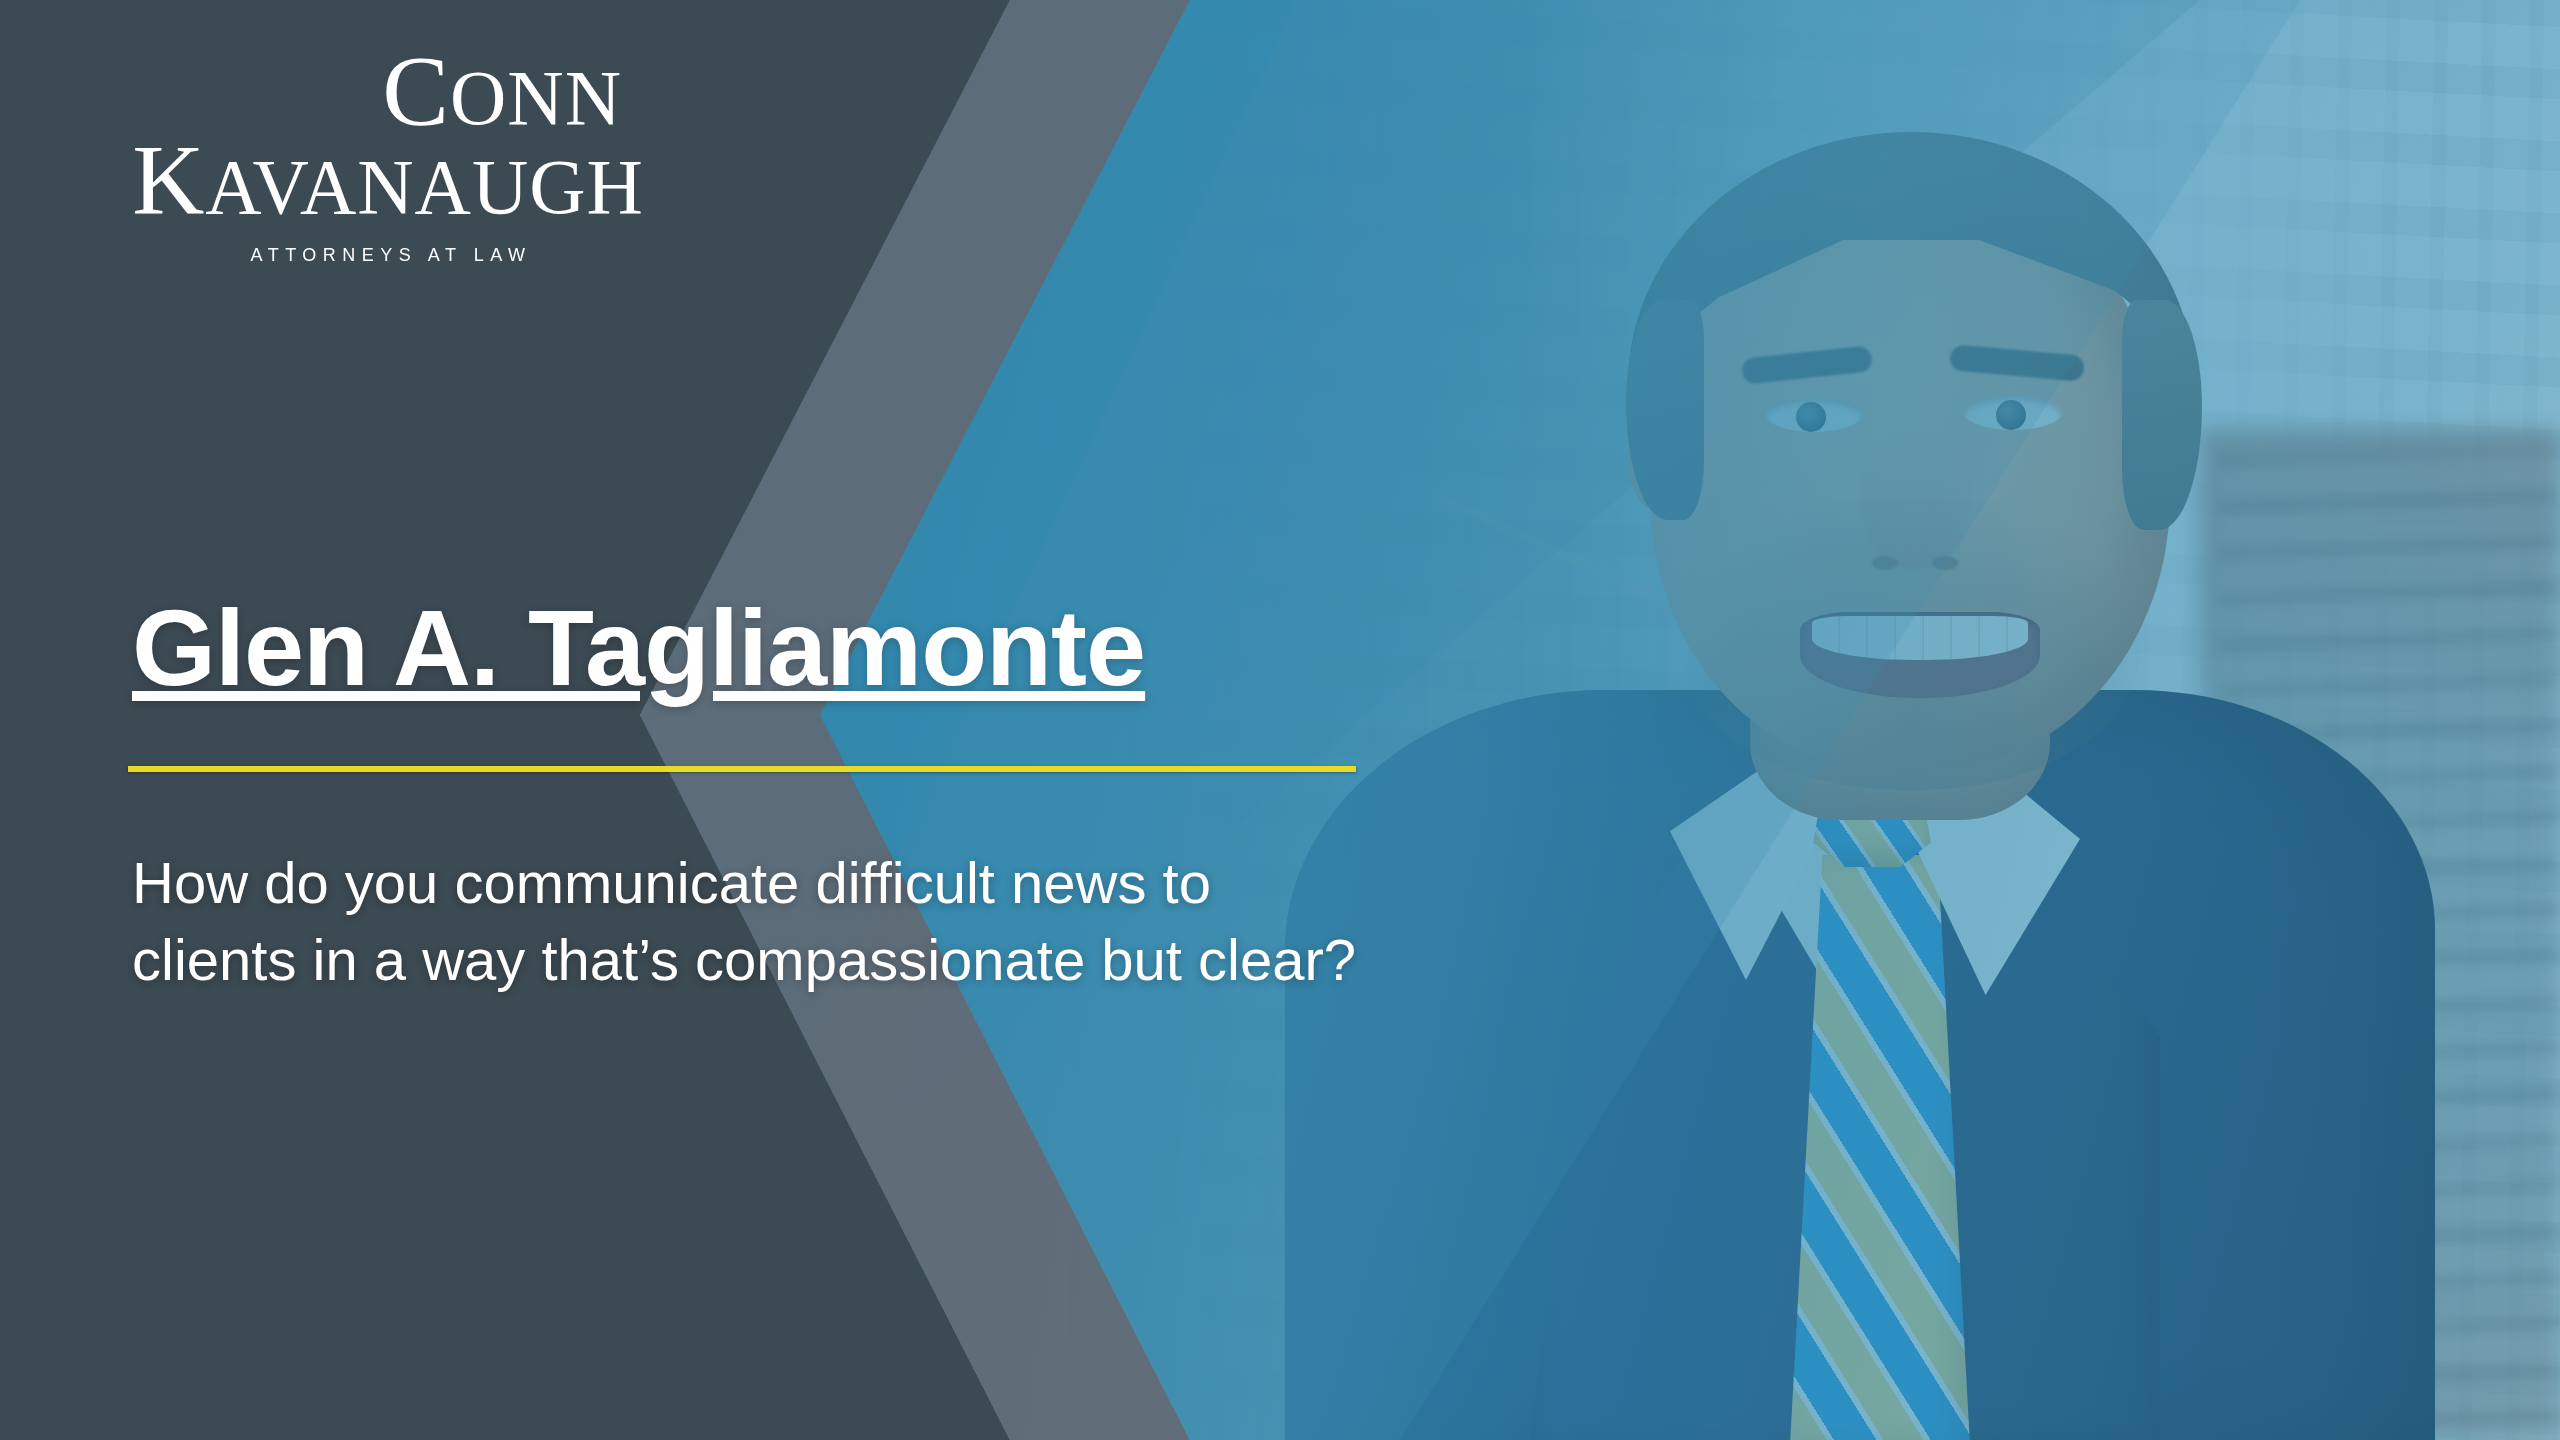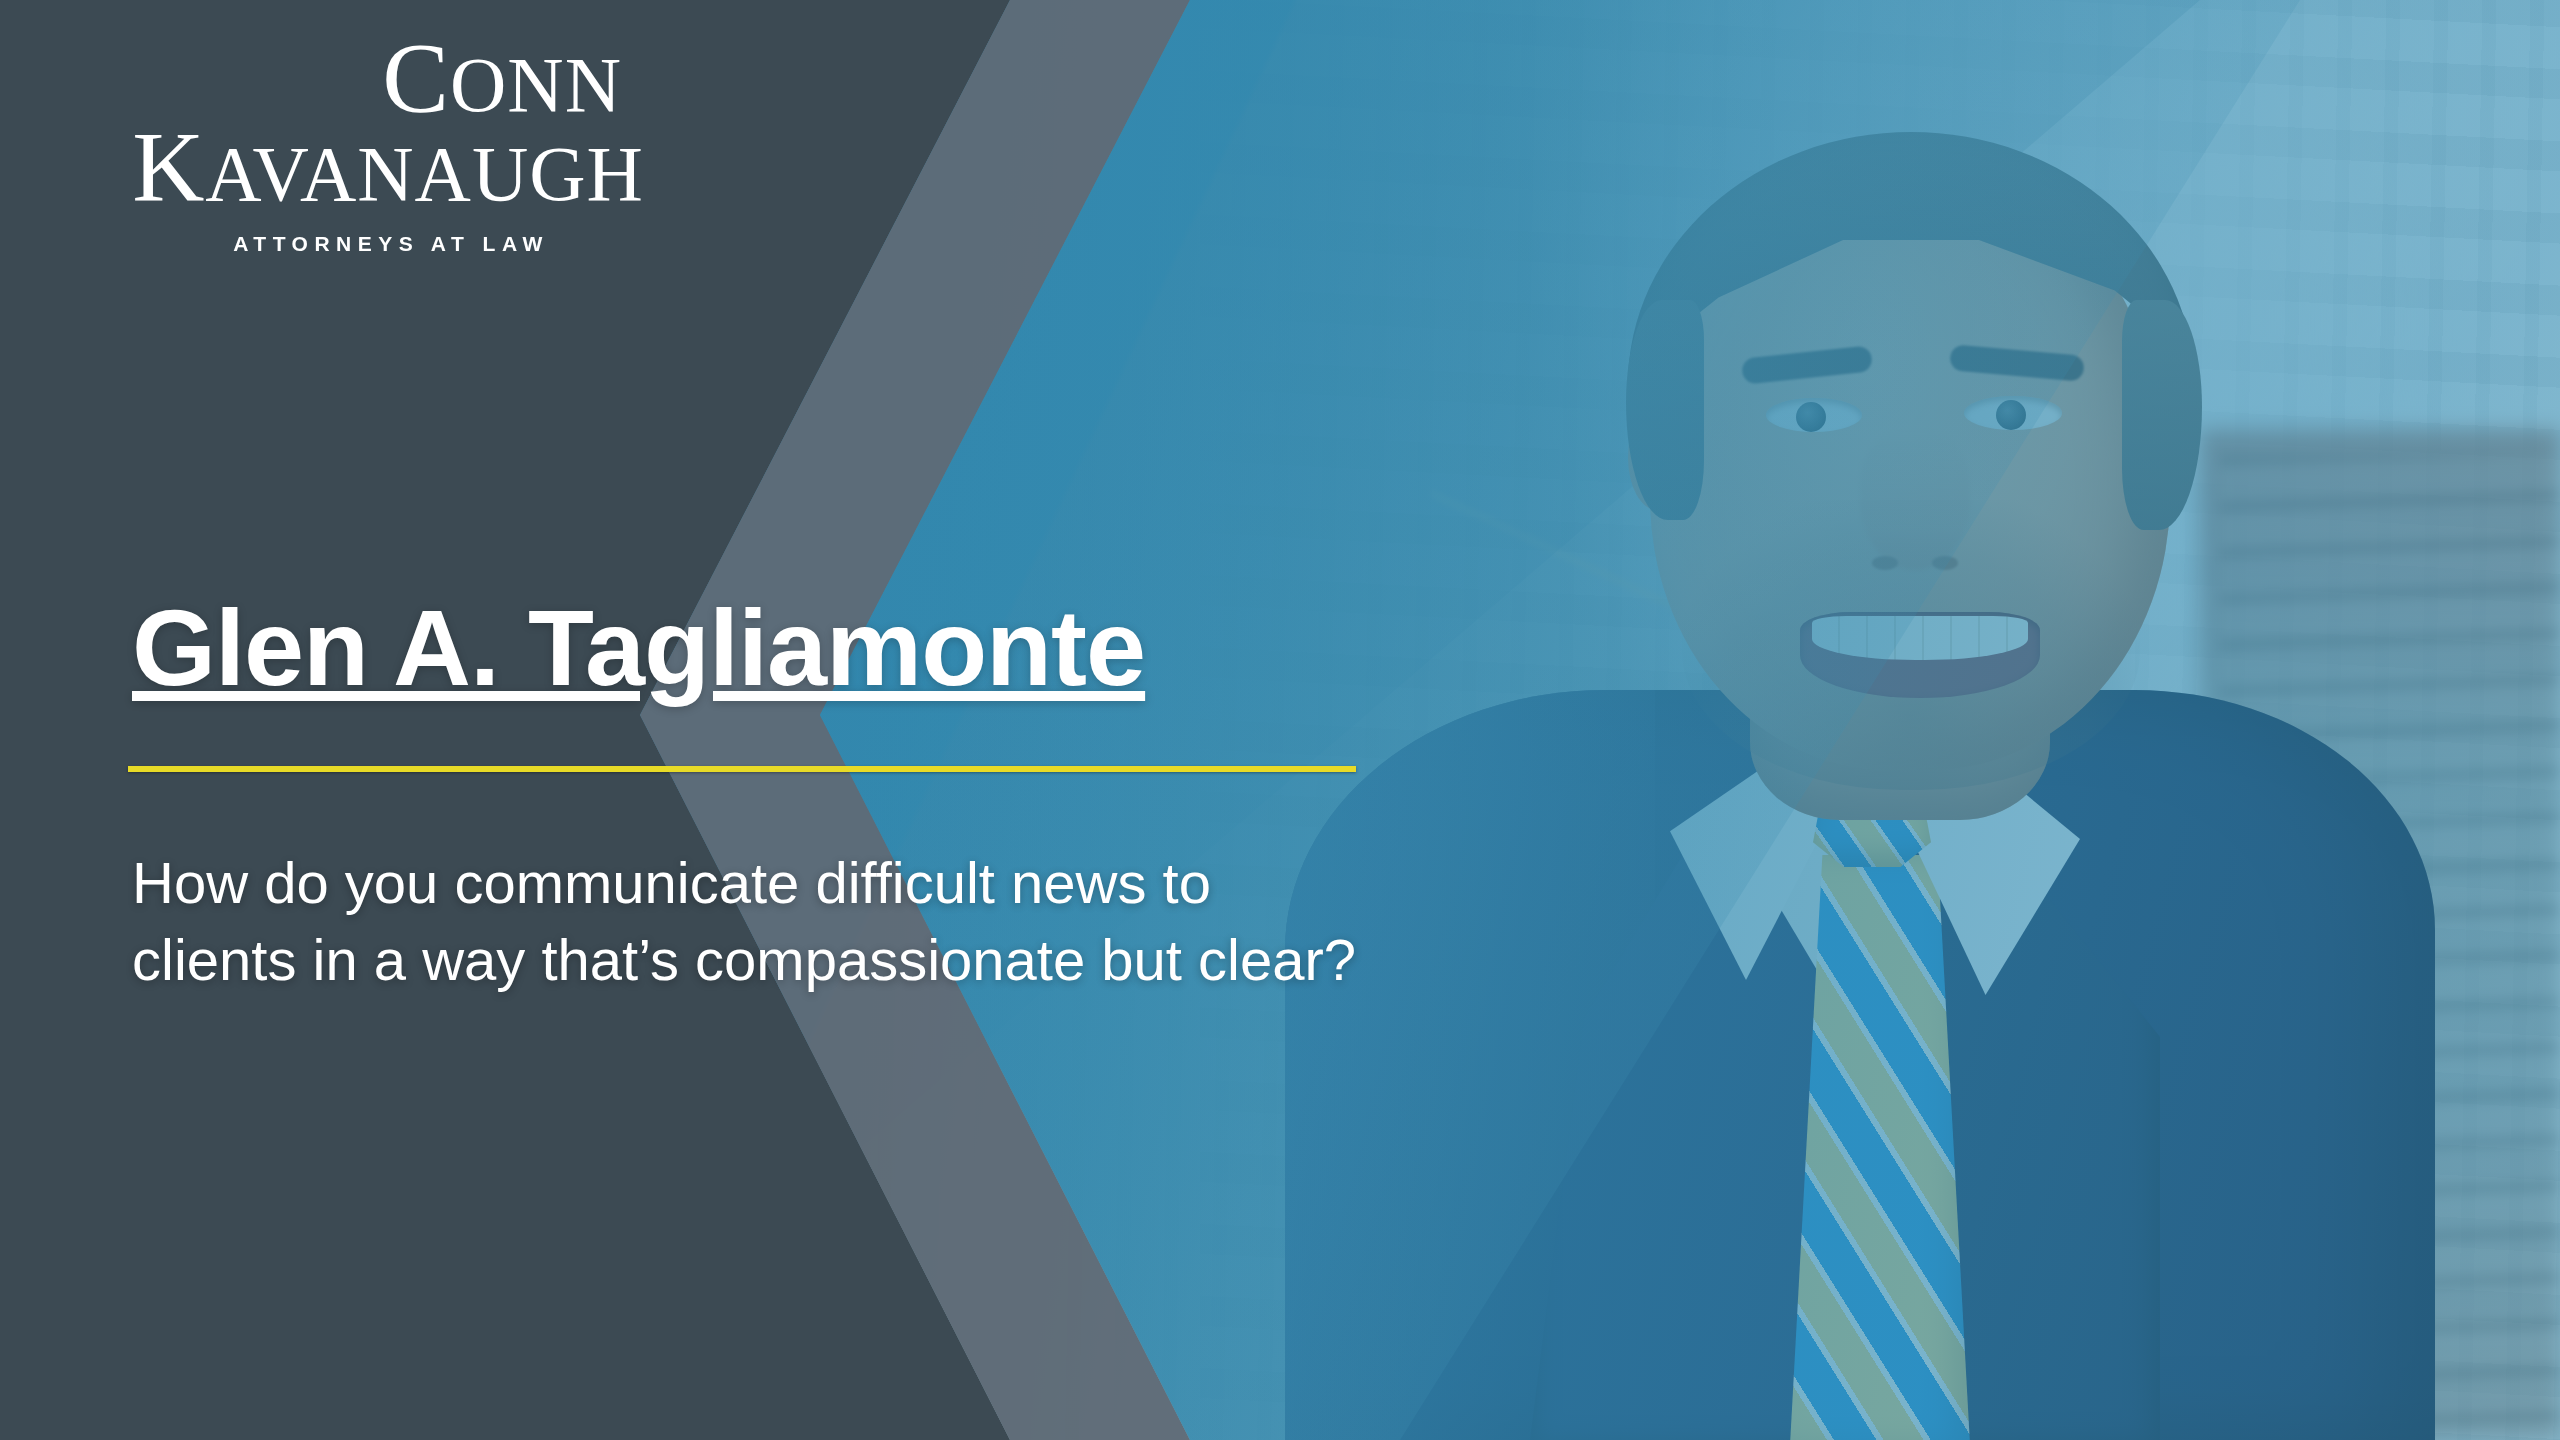--- a/index.html
+++ b/index.html
@@ -317,21 +317,21 @@
   .stubble {
     position:absolute; left:452px; top:500px; width:458px; height:290px;
     background: radial-gradient(ellipse at 50% 75%, rgba(80,70,62,.38) 0%, rgba(90,78,68,.18) 55%, rgba(0,0,0,0) 78%);
     border-radius: 0 0 48% 48%;
   }
 
   
   .logo {
     position: absolute;
     left: 108px;
-    top: 30px;
+    top: 43px;
     width: 560px;
     color: #ffffff;
     text-align: center;
   }
   .logo-line1 {
     font-size: 78px;
     font-weight: 400;
     letter-spacing: 1px;
     line-height: .95;
     text-align: right;
@@ -351,23 +351,23 @@
     font-variant: small-caps;
     font-family: "Liberation Serif", serif;
   }
   .logo-line2 .cap { font-size: 100px; }
   .logo-rule {
     margin: 18px auto 12px;
     width: 430px;
     height: 0;
   }
   .logo-tag {
-    font-size: 21px;
+    font-size: 18px;
     letter-spacing: 6.5px;
-    font-weight: 700;
+    font-weight: 400;
     text-align: center;
     padding-left: 6px;
     font-family: "Liberation Sans", sans-serif;
   }
 
   
   .name {
     position: absolute;
     left: 132px;
     top: 594px;

